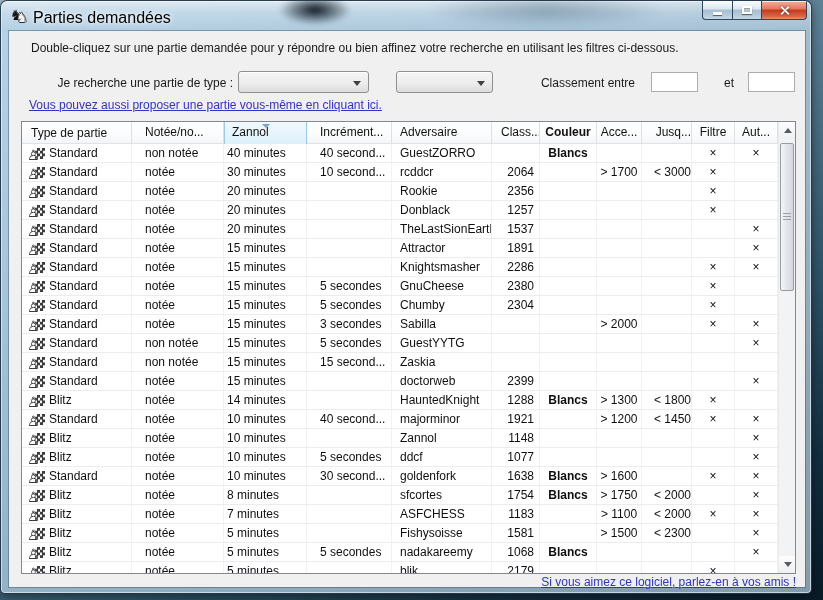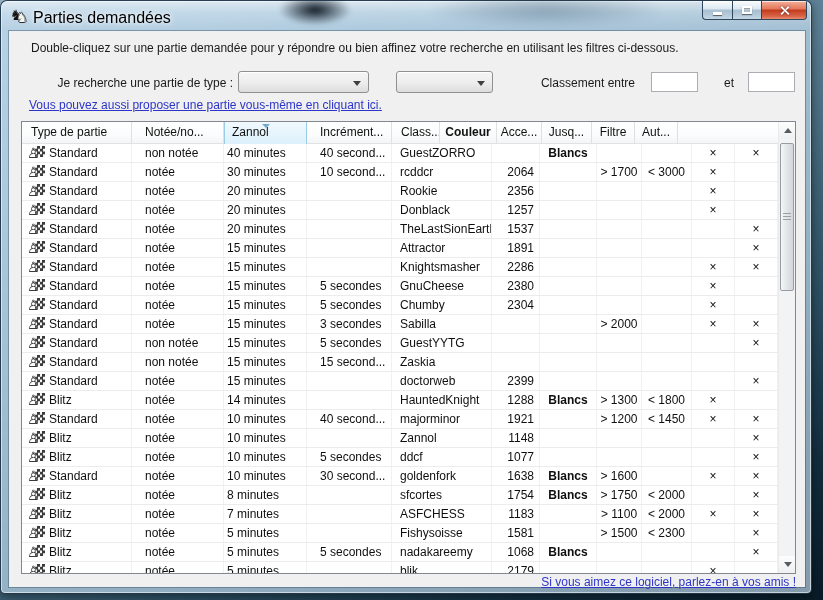--- a/index.html
+++ b/index.html
@@ -87,29 +87,29 @@
     border-bottom:1px solid #e2e2e2; }
   .hcell{ position:relative; height:22px; line-height:21px; border-right:1px solid #e0e0e0; white-space:nowrap; overflow:hidden; color:#111; }
   .hcell.sorted{ background:linear-gradient(180deg,#f1f9fe,#dcf0fb); border-left:1px solid #9acbe9; border-right:1px solid #9acbe9; }
   .sort-arrow{ position:absolute; top:2px; left:50%; margin-left:-4px; width:0; height:0;
     border-left:4px solid transparent; border-right:4px solid transparent; border-top:4px solid #6fa8c9; }
 
   .tbody{ position:relative; width:756px; height:429px; overflow:hidden; }
   .trow{ display:flex; width:756px; height:19px; border-bottom:1px solid #ececec; background:#fff; }
   .cell{ height:18px; line-height:18px; font-size:12px; border-right:1px solid #f1f1f1; white-space:nowrap; overflow:hidden; color:#0f0f0f; }
 
-  .c0{ flex:0 0 110px; padding-left:6px; display:flex; align-items:flex-start; }
+  .c0{ flex:0 0 110px; padding-left:6px; display:flex; align-items:center; }
   .c1{ flex:0 0 92px;  padding-left:13px; }
   .c2{ flex:0 0 83px;  padding-left:3px; }
   .c3{ flex:0 0 85px;  padding-left:13px; }
   .c4{ flex:0 0 100px; padding-left:8px; }
   .c5{ flex:0 0 48px;  text-align:right; padding-right:5px; }
   .c6{ flex:0 0 57px;  text-align:center;font-weight:bold; }
   .c7{ flex:0 0 45px;  text-align:center; }
-  .c8{ flex:0 0 50px;  text-align:center; }
+  .c8{ flex:0 0 50px;  text-align:right; }
   .c9{ flex:0 0 43px;  text-align:center; }
   .c10{ flex:0 0 43px; text-align:center; }
   .hcell.c0{ padding-left:9px; }
   .hcell.c2{ padding-left:7px; }
   .hcell.c5{ text-align:left; padding-left:9px; }
 
   .pawn-icon{ position:relative; width:17px; height:14px; margin-right:4px; flex:0 0 17px; }
   .pawn-icon .board{ position:absolute; right:0; bottom:1px; width:10px; height:11px;
     background-image:conic-gradient(#3c3c3c 25%, #f7f7f7 0 50%, #3c3c3c 0 75%, #f7f7f7 0); background-size:5px 5.5px; }
   .pawn-icon .pawn{ position:absolute; left:-1px; bottom:-2px; font-family:"DejaVu Sans",sans-serif; font-size:14px; line-height:14px; color:#3a3a3a;
@@ -174,20 +174,21 @@
     <a class="link propose-link">Vous pouvez aussi proposer une partie vous-même en cliquant ici.</a>
 
     <div class="table">
       <div class="theader">
           <div class="hcell c0">
             <span>Type de partie</span>
           </div>
           <div class="hcell c1"><span>Notée/no...</span></div>
           <div class="hcell c2 sorted"><span>Zannol</span><i class="sort-arrow"></i></div>
           <div class="hcell c3"><span>Incrément...</span></div>
+          <div class="hcell c4"><span>Adversaire</span></div>
           <div class="hcell c5"><span>Class...</span></div>
           <div class="hcell c6"><span>Couleur</span></div>
           <div class="hcell c7"><span>Acce...</span></div>
           <div class="hcell c8"><span>Jusq...</span></div>
           <div class="hcell c9"><span>Filtre</span></div>
           <div class="hcell c10"><span>Aut...</span></div>
         </div>
       <div class="tbody">
   <div class="trow">
     <div class="cell c0">

